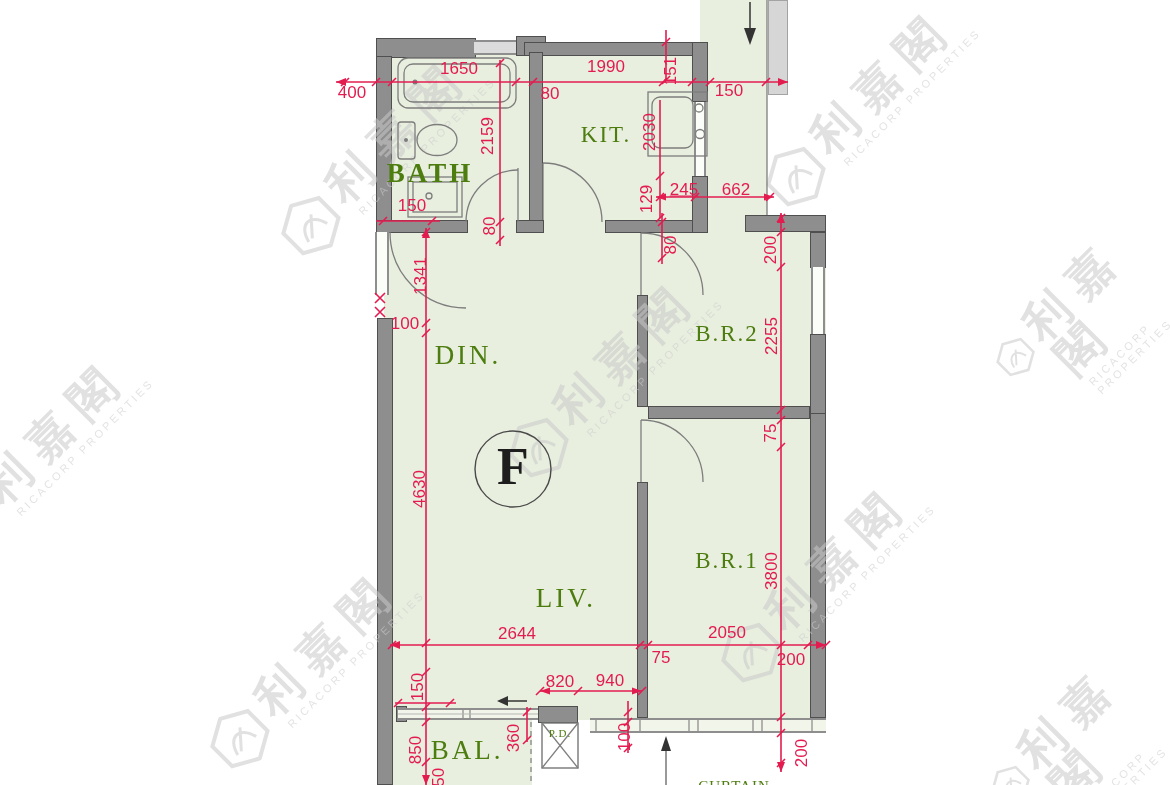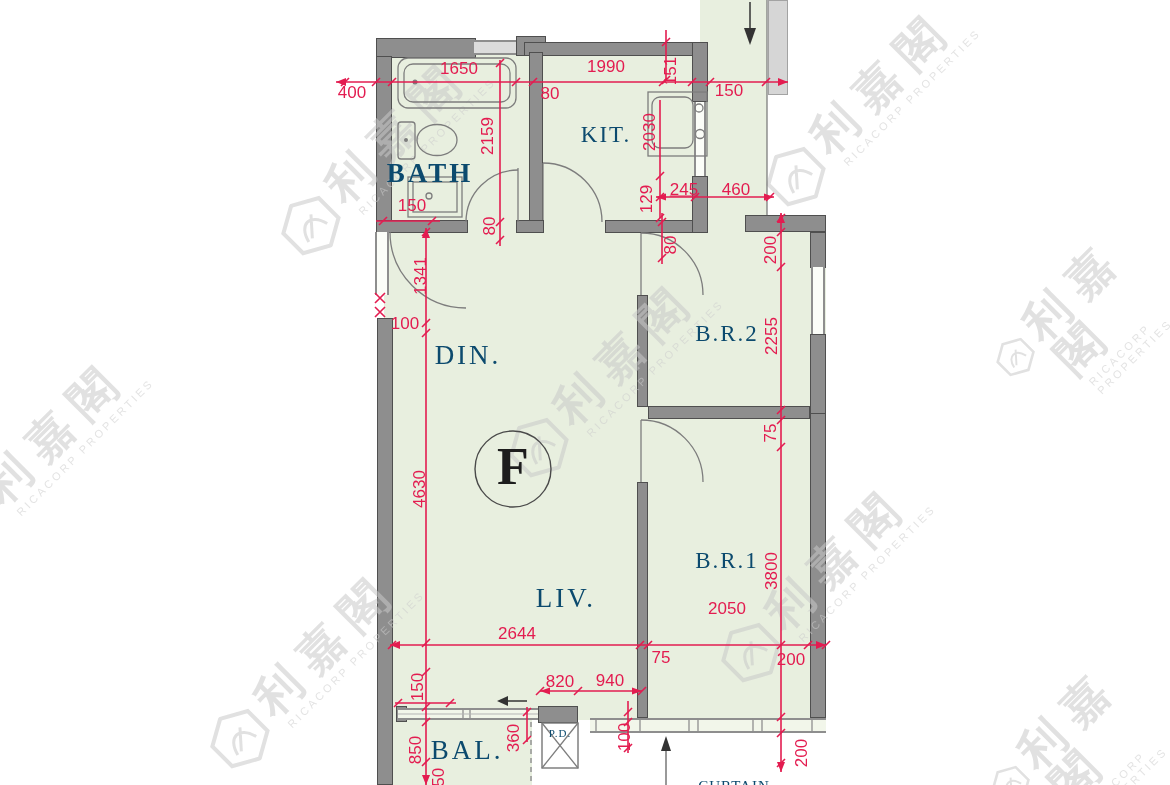--- a/index.html
+++ b/index.html
@@ -12,21 +12,21 @@
   .winH{position:absolute;background:#f2f6ea;border-top:2px solid #8e8e8e;border-bottom:2px solid #8e8e8e;box-sizing:border-box;}
   svg.overlay{position:absolute;left:0;top:0;z-index:6;}
   .gray{stroke:#7d7d7d;stroke-width:1.3;fill:none;}
   .dimline{stroke:#e31c50;stroke-width:1.6;fill:none;}
   .tk{stroke:#e31c50;stroke-width:1.6;fill:none;}
   .arr{fill:#e31c50;stroke:none;}
   .darr{fill:#333;stroke:none;}
   .dim{position:absolute;z-index:7;color:#e31c50;font-size:17px;line-height:1;
        transform:translate(-50%,-50%);white-space:nowrap;}
   .dim.v{transform:translate(-50%,-50%) rotate(-90deg);}
-  .room{position:absolute;z-index:7;color:#0c4a6e;font-family:"Liberation Serif",serif;
+  .room{position:absolute;z-index:7;color:#4d7c0f;font-family:"Liberation Serif",serif;
         transform:translate(-50%,-50%);white-space:nowrap;}
   .room--lg{font-size:27px;letter-spacing:3px;}
   .room--md{font-size:23px;letter-spacing:2px;}
   .room--sm{font-size:11px;letter-spacing:1px;}
   .room--xs{font-size:15px;letter-spacing:1px;}
   .unit-label{position:absolute;z-index:7;color:#1d1d1d;font-family:"Liberation Serif",serif;
         font-weight:bold;font-size:52px;transform:translate(-50%,-54%);}
   .wm{position:absolute;z-index:5;display:flex;align-items:flex-start;gap:10px;opacity:.55;
       transform:translate(-50%,-50%) rotate(-45deg);pointer-events:none;}
   .wm-cjk{font-size:46px;font-weight:bold;letter-spacing:14px;color:#c9c9c9;line-height:1;}
@@ -241,33 +241,33 @@
   <span class="dim" style="left:352px;top:92px;">400</span>
   <span class="dim" style="left:459px;top:68px;">1650</span>
   <span class="dim" style="left:550px;top:93px;">80</span>
   <span class="dim" style="left:606px;top:66px;">1990</span>
   <span class="dim v" style="left:670px;top:71px;">151</span>
   <span class="dim" style="left:729px;top:90px;">150</span>
   <span class="dim v" style="left:487px;top:136px;">2159</span>
   <span class="dim v" style="left:649px;top:132px;">2030</span>
   <span class="dim" style="left:412px;top:205px;">150</span>
   <span class="dim" style="left:684px;top:189px;text-decoration:underline;">245</span>
-  <span class="dim" style="left:736px;top:189px;">460</span>
+  <span class="dim" style="left:736px;top:189px;">662</span>
   <span class="dim v" style="left:646px;top:199px;">129</span>
   <span class="dim v" style="left:489px;top:226px;">80</span>
   <span class="dim v" style="left:670px;top:245px;">80</span>
   <span class="dim v" style="left:770px;top:250px;">200</span>
   <span class="dim v" style="left:420px;top:276px;">1341</span>
   <span class="dim" style="left:405px;top:323px;">100</span>
   <span class="dim v" style="left:771px;top:336px;">2255</span>
   <span class="dim v" style="left:770px;top:433px;">75</span>
   <span class="dim v" style="left:419px;top:489px;">4630</span>
   <span class="dim v" style="left:771px;top:571px;">3800</span>
   <span class="dim" style="left:517px;top:633px;">2644</span>
-  <span class="dim" style="left:727px;top:608px;">2050</span>
+  <span class="dim" style="left:727px;top:632px;">2050</span>
   <span class="dim" style="left:661px;top:657px;">75</span>
   <span class="dim" style="left:791px;top:659px;">200</span>
   <span class="dim v" style="left:417px;top:687px;">150</span>
   <span class="dim" style="left:560px;top:681px;">820</span>
   <span class="dim" style="left:610px;top:680px;">940</span>
   <span class="dim v" style="left:624px;top:737px;">100</span>
   <span class="dim v" style="left:513px;top:738px;">360</span>
   <span class="dim v" style="left:415px;top:750px;">850</span>
   <span class="dim v" style="left:801px;top:753px;">200</span>
   <span class="dim v" style="left:438px;top:782px;">150</span>

